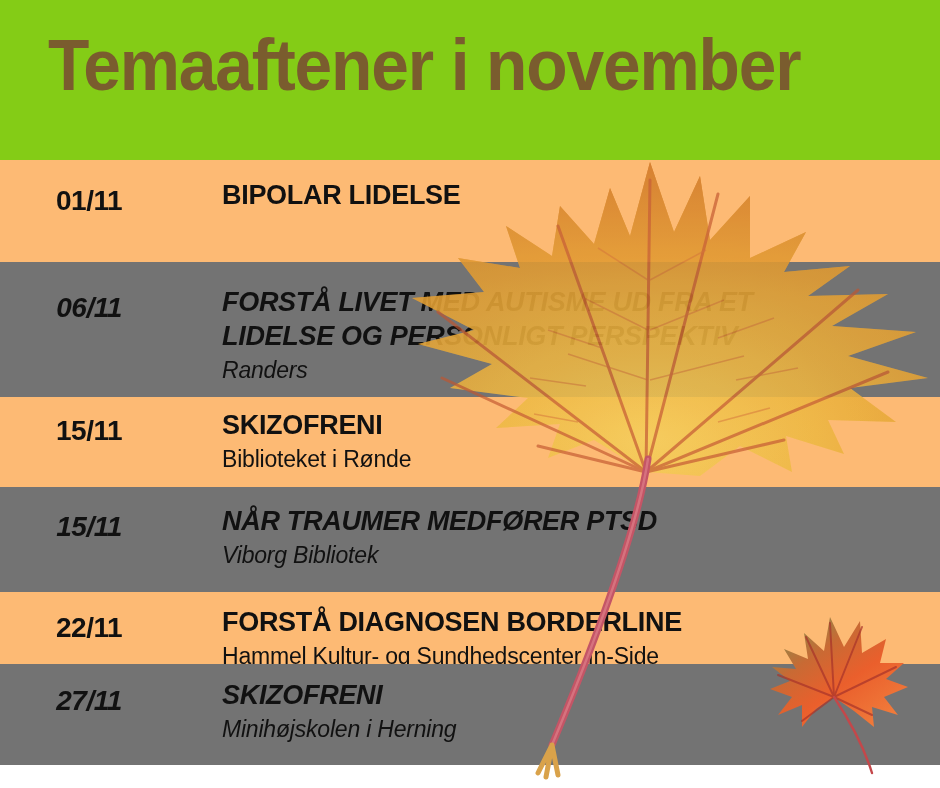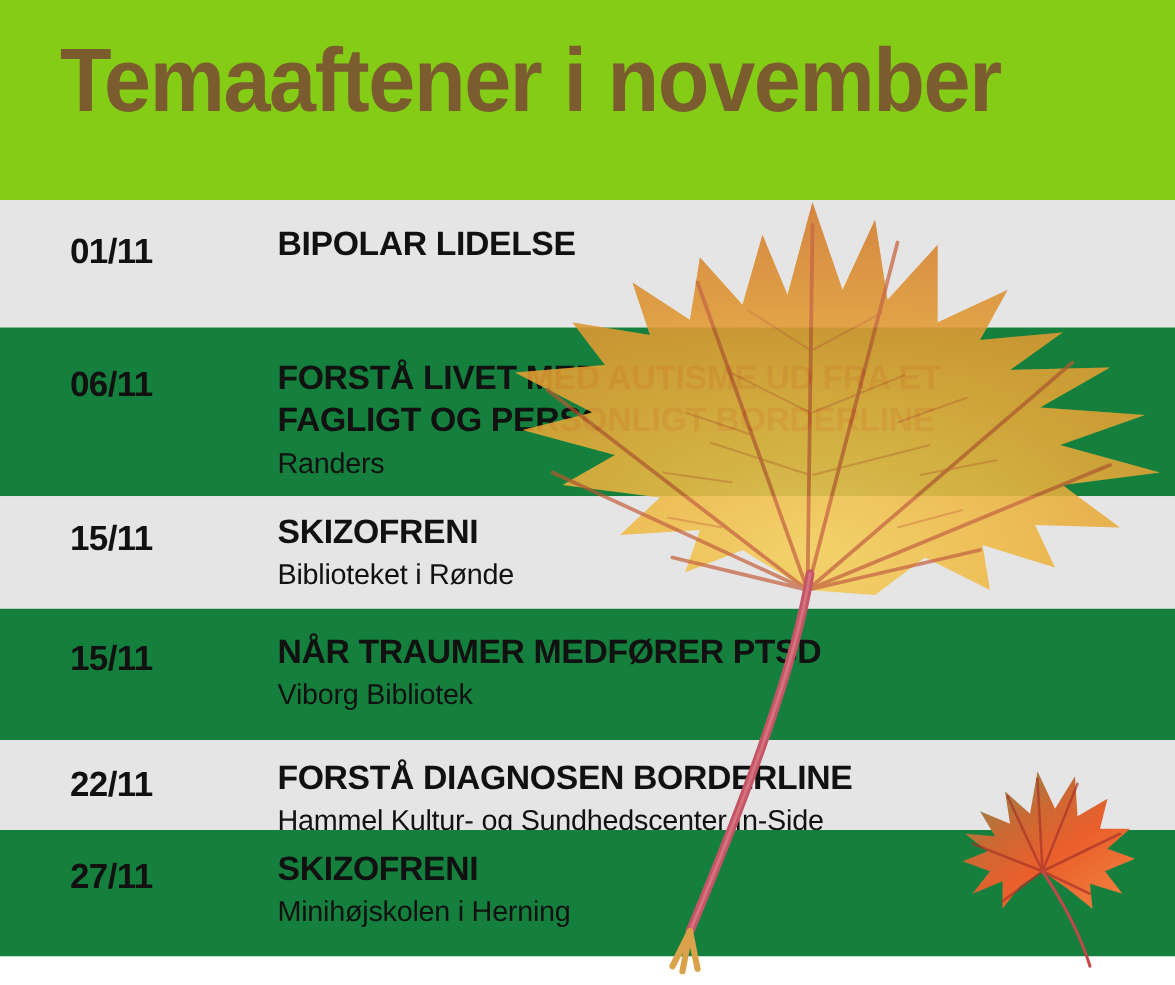--- a/index.html
+++ b/index.html
@@ -45,22 +45,22 @@
     white-space: nowrap;
   }
 
   
   .row {
     position: absolute;
     left: 0;
     width: 940px;
     box-sizing: border-box;
   }
-  .row.brown { background: #e5e5e5; }
-  .row.cream { background: #15803d; }
+  .row.brown { background: #fdba74; }
+  .row.cream { background: #737373; font-style: italic; }
 
   .row-date {
     position: absolute;
     left: 0;
     width: 178px;
     text-align: center;
     font-size: 28px;
     font-weight: 700;
     color: #111111;
     letter-spacing: -0.5px;
@@ -151,21 +151,21 @@
     <div class="row-date">01/11</div>
     <div class="row-body">
       <div class="row-title">BIPOLAR LIDELSE</div>
     </div>
   </div>
 
   <div class="row cream" id="row-1">
     <div class="row-date">06/11</div>
     <div class="row-body">
       <div class="row-title">FORSTÅ LIVET MED AUTISME UD FRA ET
-FAGLIGT OG PERSONLIGT BORDERLINE</div>
+LIDELSE OG PERSONLIGT PERSPEKTIV</div>
       <div class="row-venue">Randers</div>
     </div>
   </div>
 
   <div class="row brown" id="row-2">
     <div class="row-date">15/11</div>
     <div class="row-body">
       <div class="row-title">SKIZOFRENI</div>
       <div class="row-venue">Biblioteket i Rønde</div>
     </div>

